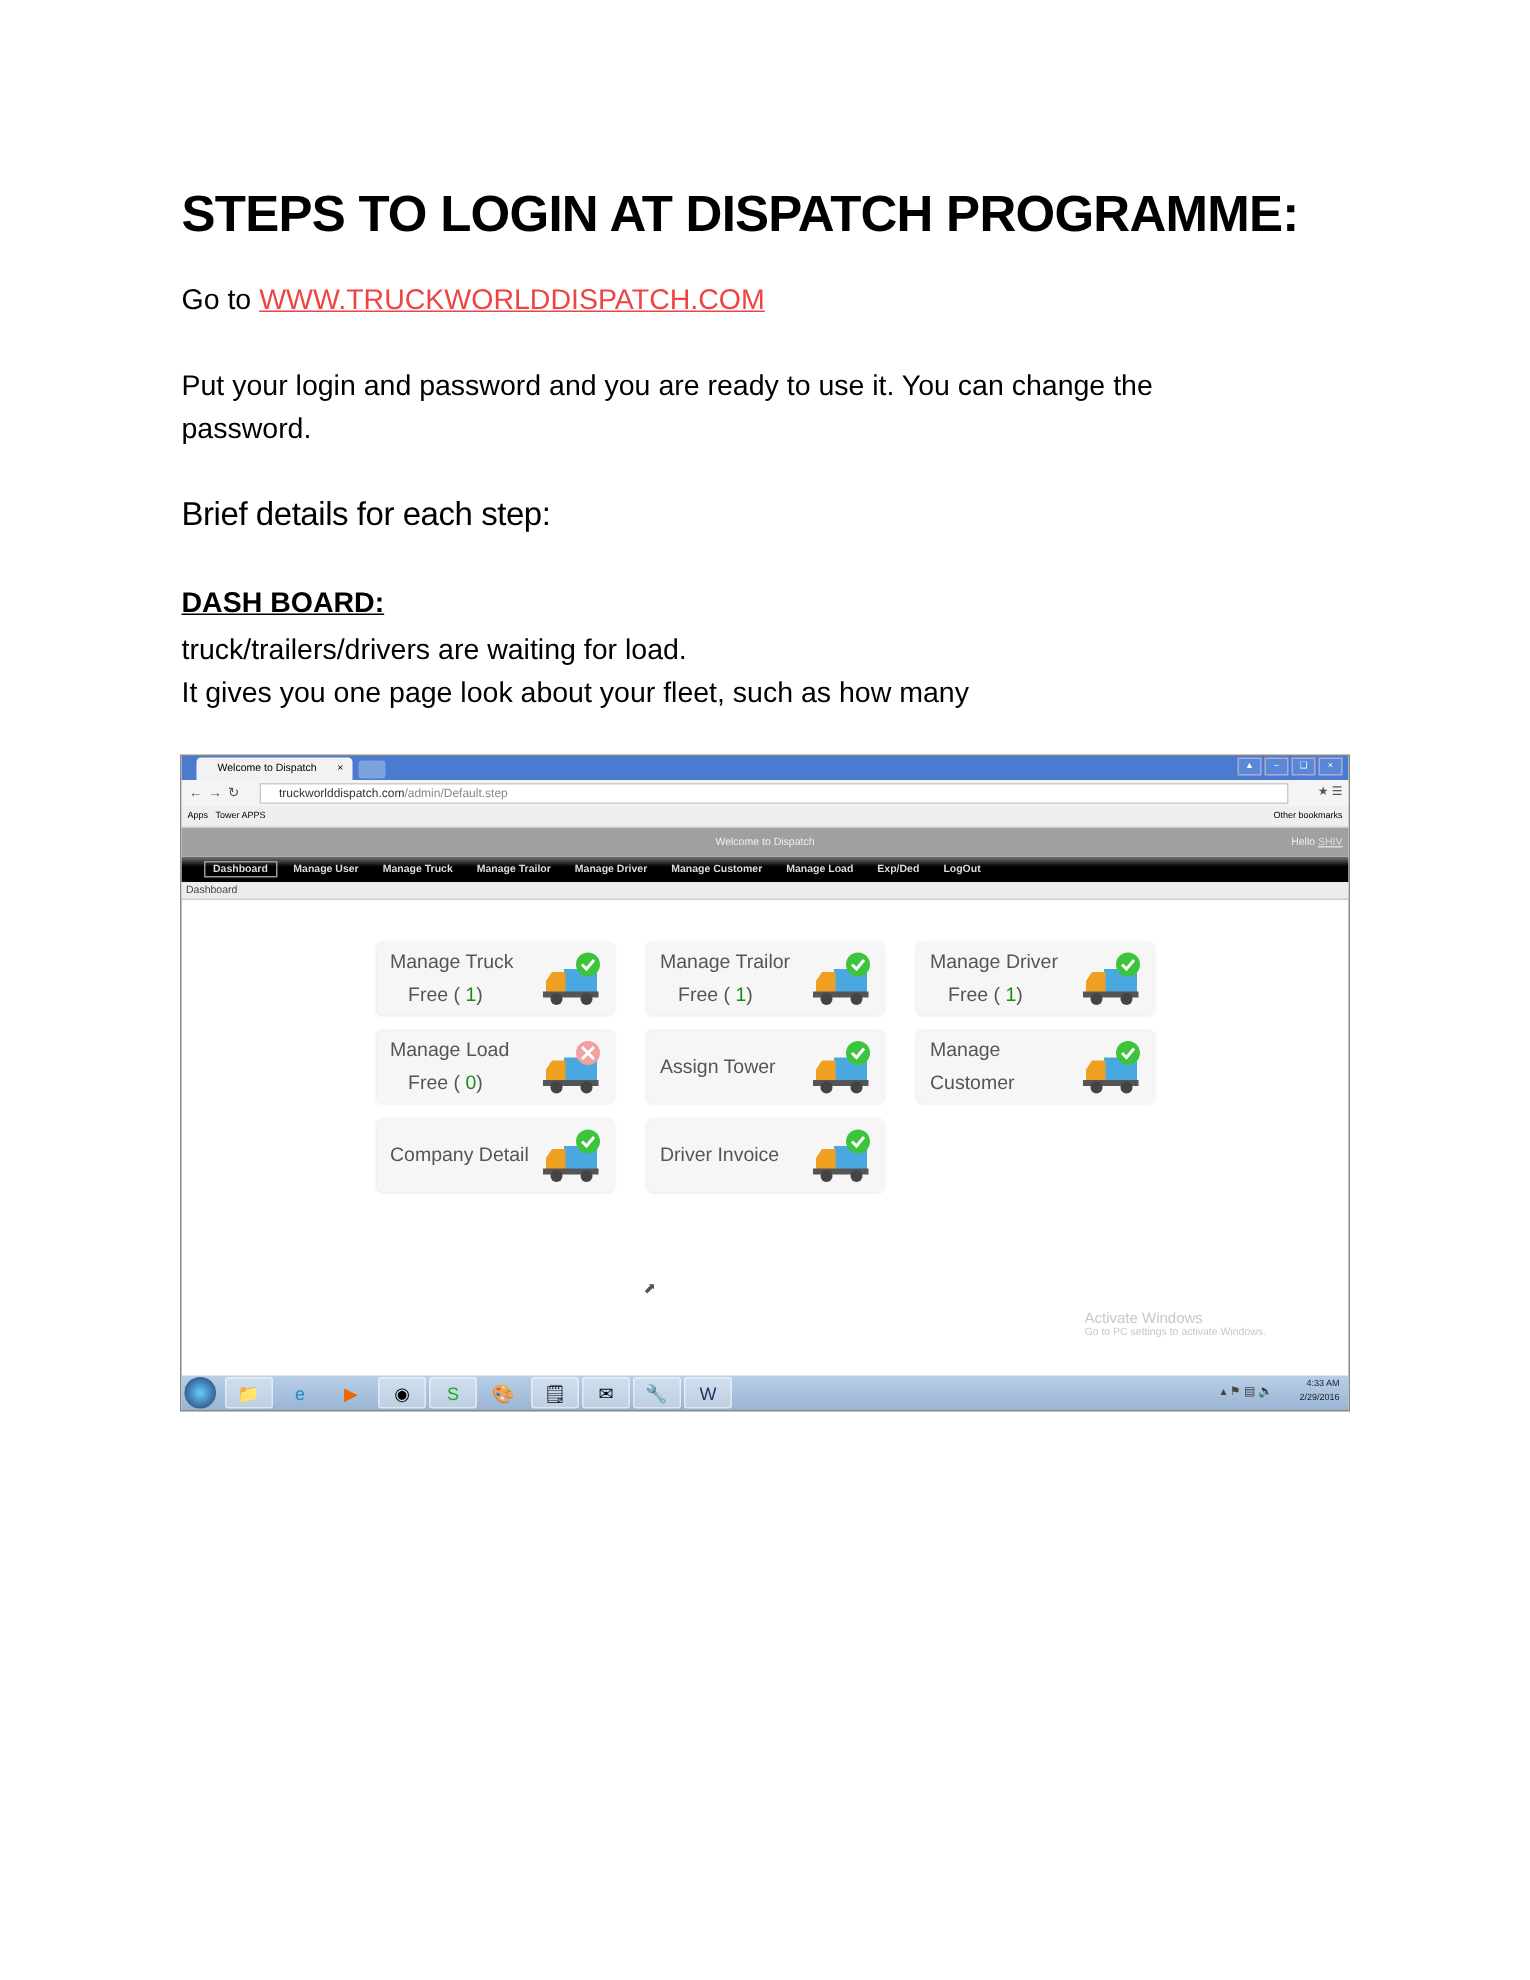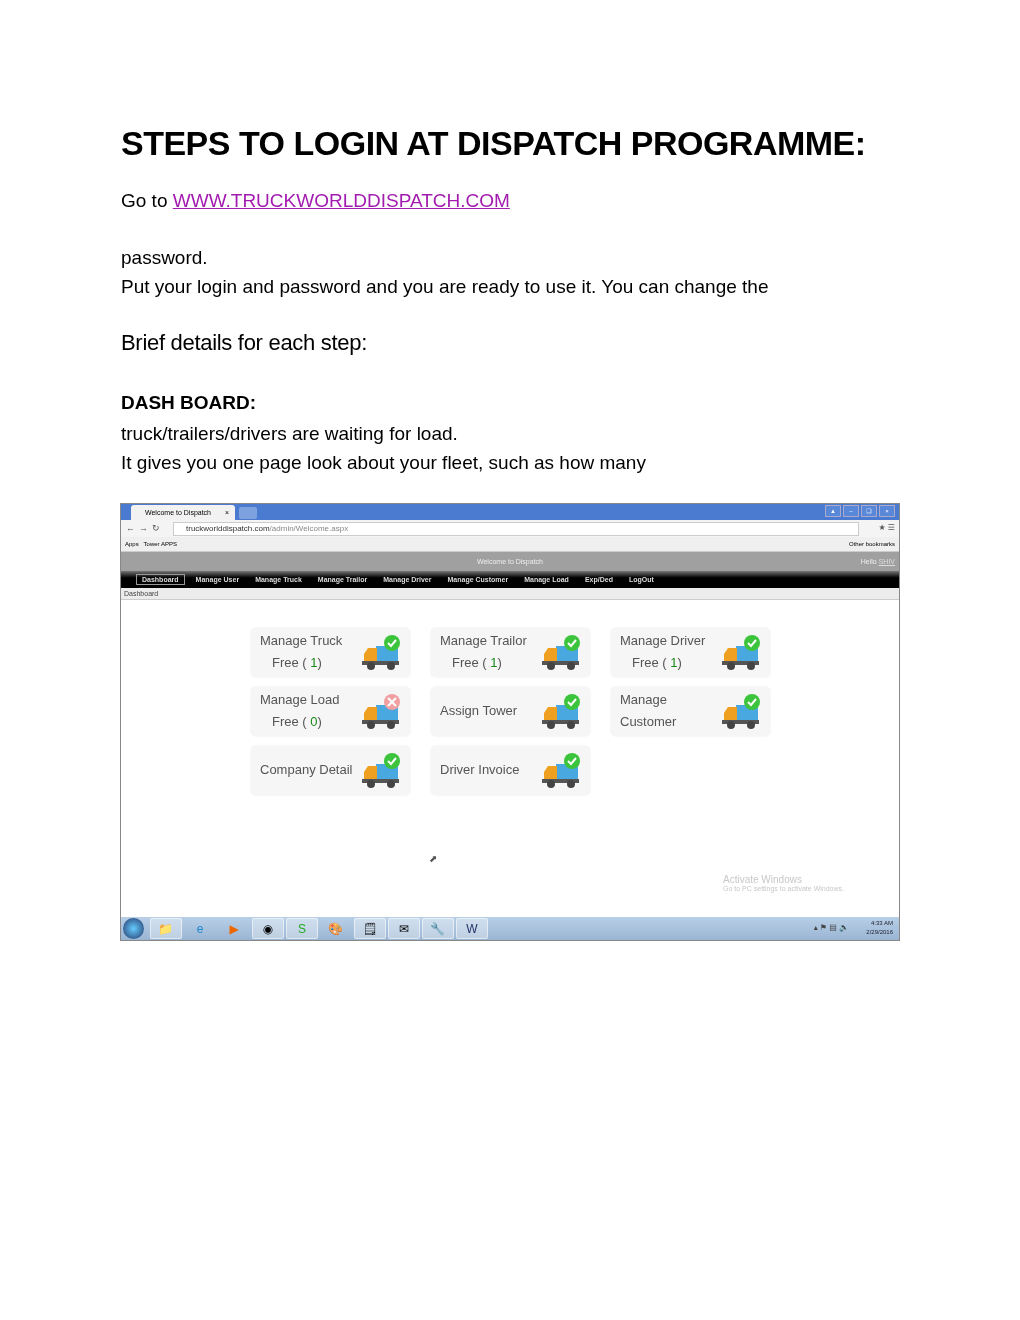--- a/index.html
+++ b/index.html
@@ -1,22 +1,22 @@
 <!DOCTYPE html>
 <html><head>
 <meta charset="utf-8">
 <style>
   html,body{margin:0;padding:0;background:#fff;}
   body{width:1020px;height:1320px;position:relative;font-family:"Liberation Sans",sans-serif;color:#000;}
   .doc{position:absolute;left:121px;top:0;width:780px;}
   .h1{position:absolute;top:124px;left:0;font-size:34px;font-weight:bold;letter-spacing:-0.5px;white-space:nowrap;}
   .p{position:absolute;left:0;font-size:19px;line-height:29px;}
-  .link{color:#a21caf;text-decoration:underline;text-align:right;}
+  .link{color:#ef4444;text-decoration:underline;text-align:right;}
   .h2{position:absolute;top:330px;left:0;font-size:22px;font-weight:normal;letter-spacing:-0.3px;}
-  .h3{position:absolute;top:392px;left:0;font-size:19px;font-weight:bold;}
+  .h3{position:absolute;top:392px;left:0;font-size:19px;font-weight:bold;text-decoration:underline;}
   .shot{position:absolute;left:120px;top:503px;width:780px;height:438px;border:1px solid #888;box-sizing:border-box;overflow:hidden;background:#fff;}
   .titlebar{height:16px;background:#4a7bd0;position:relative;}
   .tab{position:absolute;left:10px;top:1px;width:104px;height:15px;background:#f2f2f2;border-radius:3px 3px 0 0;font-size:7px;line-height:15px;padding-left:14px;box-sizing:border-box;}
   .tab .x{position:absolute;right:6px;top:0;}
   .newtab{position:absolute;left:118px;top:3px;width:18px;height:12px;background:#7ea2e0;border-radius:2px;}
   .winbtns{position:absolute;right:4px;top:1px;display:flex;gap:2px;}
   .winbtns span{display:block;width:14px;height:10px;border:1px solid #aac;background:#5a88d8;font-size:6px;color:#fff;text-align:center;line-height:10px;}
   .addr{height:17px;background:#f4f4f4;position:relative;font-size:8px;}
   .nav{position:absolute;left:5px;top:3px;color:#555;font-size:9px;letter-spacing:4px;}
   .url{position:absolute;left:52px;top:2px;right:40px;height:12px;background:#fff;border:1px solid #ccc;line-height:12px;padding-left:12px;font-size:8px;color:#333;}
@@ -53,22 +53,22 @@
 </head>
 <body>
 
 <div class="doc">
   <div class="h1">STEPS TO LOGIN AT DISPATCH PROGRAMME:</div>
   <div class="p" style="top:186px">
     <span>Go to</span>
     <a class="link">WWW.TRUCKWORLDDISPATCH.COM</a>
   </div>
   <div class="p" style="top:243px">
+    <div>Put your login  and password and you are ready to use it. You can change the</div>
     <div>password.</div>
-    <div>Put your login  and password and you are ready to use it. You can change the</div>
   </div>
   <div class="h2">Brief details for each step:</div>
   <div class="h3">DASH BOARD:</div>
   <div class="p" style="top:419px">
     <div>truck/trailers/drivers are waiting for load.</div>
     <div>It gives you one page look about your fleet, such as how many</div>
   </div>
 </div>
 
 <div class="shot">
@@ -81,21 +81,21 @@
     <div class="winbtns">
       <span>▲</span>
       <span>–</span>
       <span>❏</span>
       <span>×</span>
     </div>
   </div>
   <div class="addr">
     <span class="nav">←→↻</span>
     <div class="url">
-      <span>truckworlddispatch.com</span><span class="path">/admin/Welcome.aspx</span>
+      <span>truckworlddispatch.com</span><span class="path">/admin/Default.step</span>
     </div>
     <span class="addr-icons">★ ☰</span>
   </div>
   <div class="bookmarks">
     <span class="l">
       <span>Apps</span>&nbsp;&nbsp;
       <span>Tower APPS</span>
     </span>
     <span class="r">Other bookmarks</span>
   </div>

